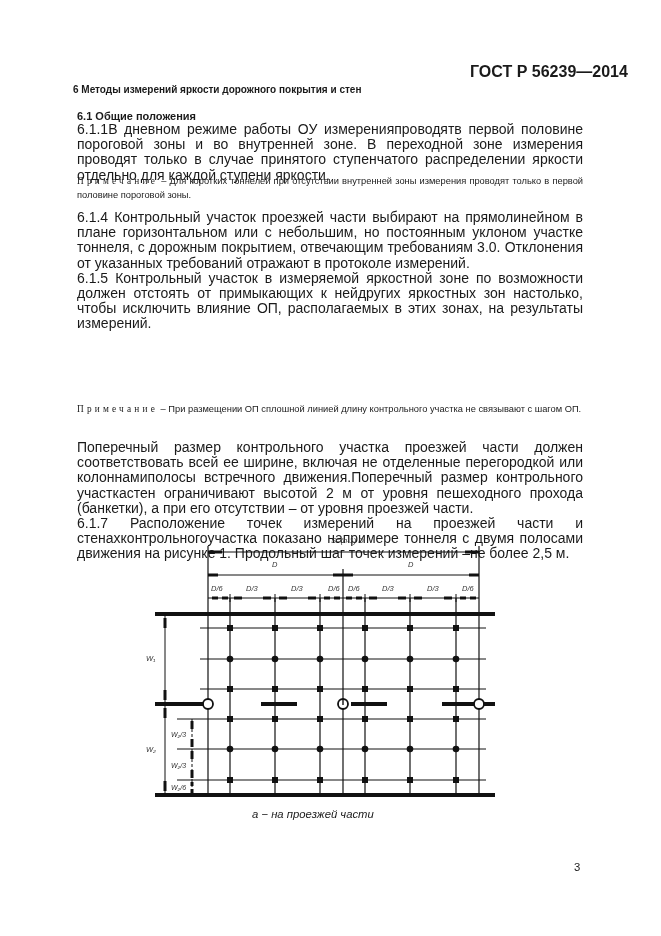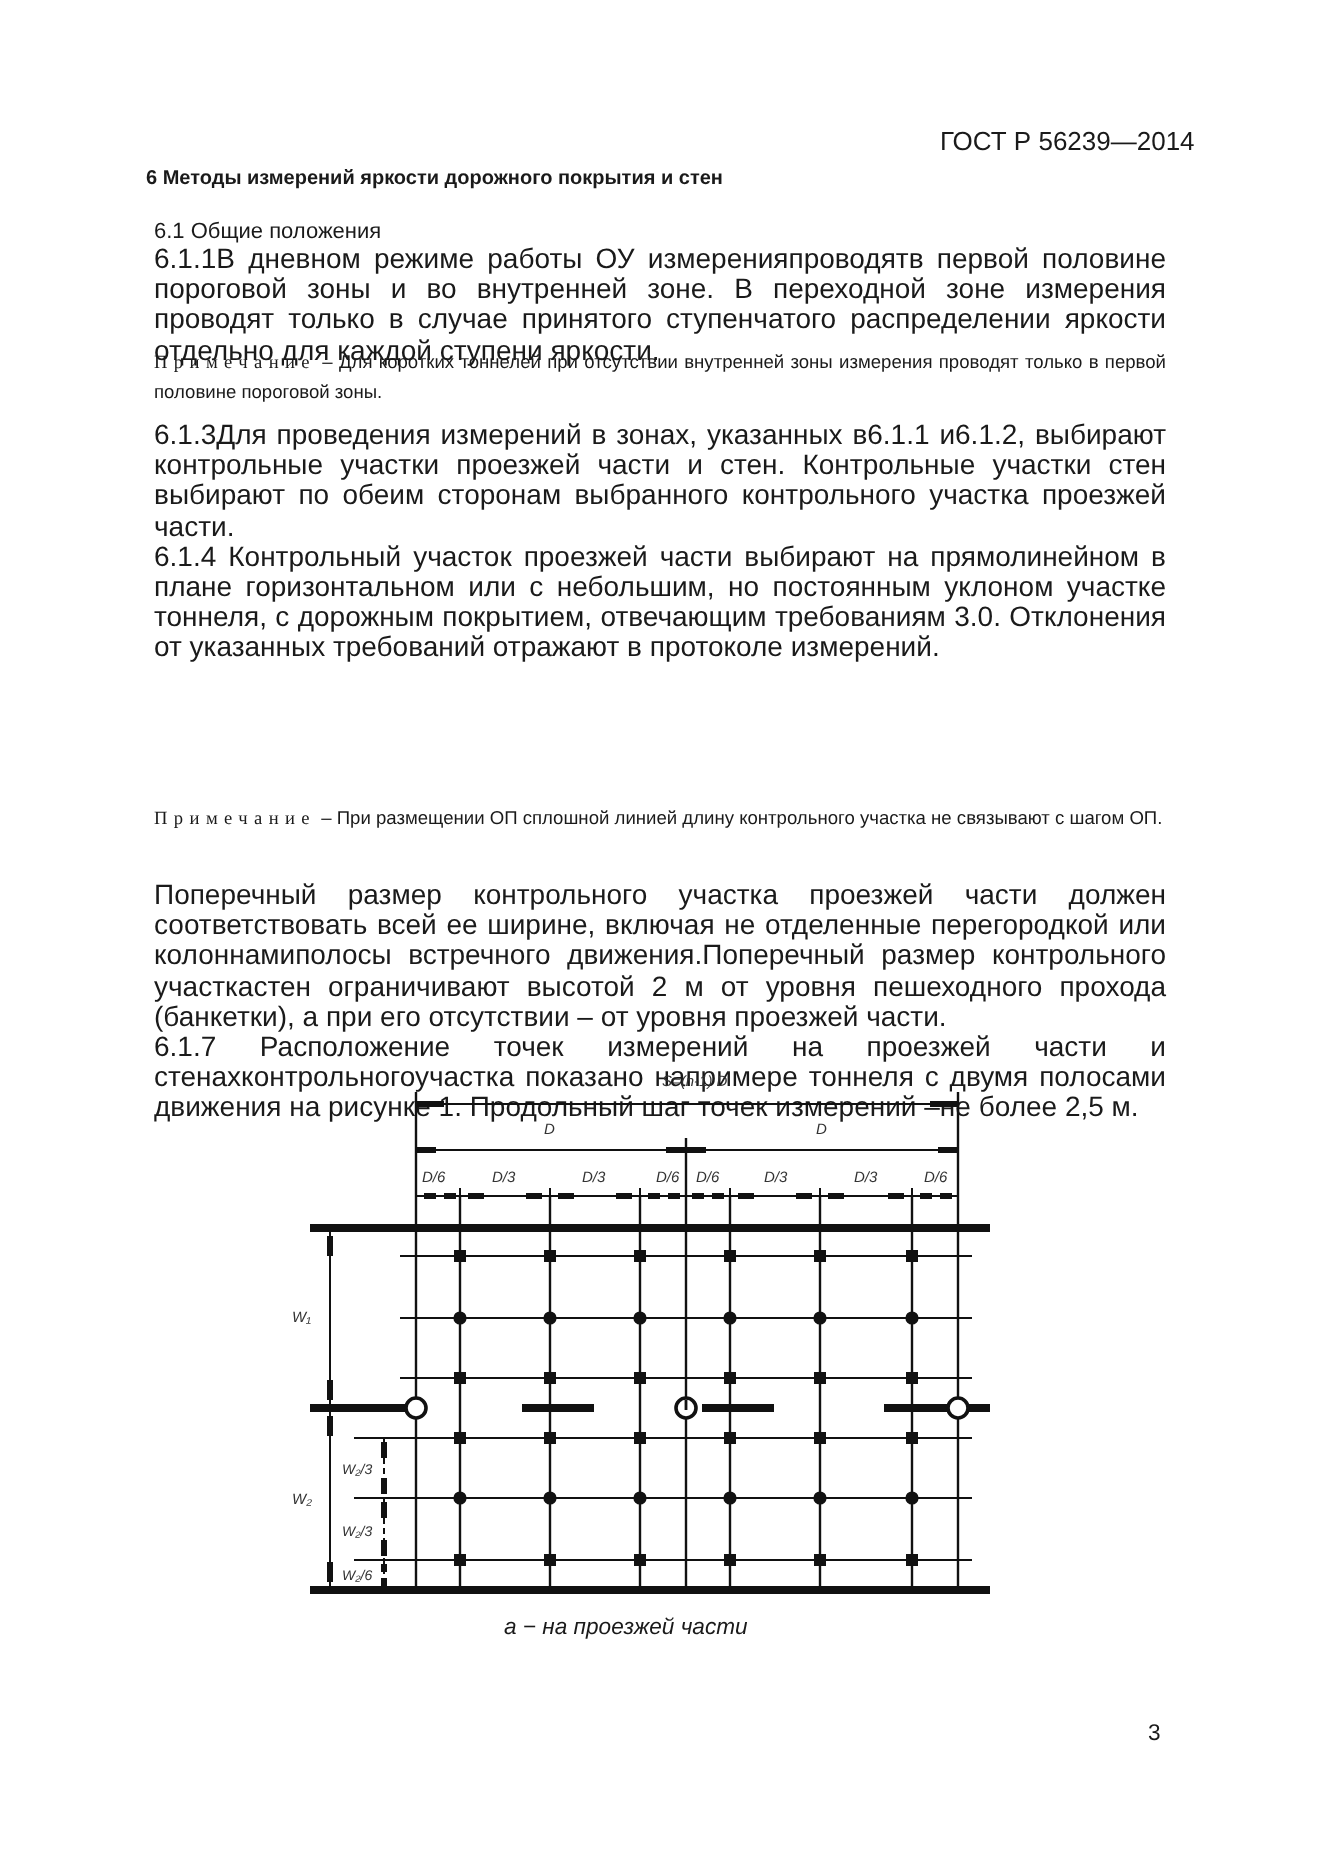--- a/index.html
+++ b/index.html
@@ -1,21 +1,21 @@
 <!DOCTYPE html>
 <html><head>
 <meta charset="utf-8">
 <style>
   html, body { margin: 0; padding: 0; background: #ffffff; }
   body { width: 661px; height: 936px; position: relative; overflow: hidden;
          font-family: "Liberation Sans", sans-serif; color: #1a1a1a; }
   .abs { position: absolute; }
-  .gost { left: 470px; top: 63px; font-size: 13px; font-weight: normal; white-space: nowrap; }
+  .gost { left: 470px; top: 63px; font-size: 16px; font-weight: bold; white-space: nowrap; }
   .h1 { left: 73px; top: 84px; font-size: 10px; font-weight: bold; white-space: nowrap; }
-  .h2 { left: 77px; top: 110px; font-size: 11px; font-weight: normal; white-space: nowrap; text-align: right; }
+  .h2 { left: 77px; top: 110px; font-size: 11px; font-weight: bold; white-space: nowrap; text-align: right; }
   .para { left: 61px; width: 522px; font-size: 14px; line-height: 15.2px; text-align: justify; }
   .para .ind { padding-left: 16px; }
   .note { left: 61px; width: 522px; font-size: 9.3px; line-height: 14px; text-align: justify; }
   .note .spaced { letter-spacing: 3.2px; font-family: Liberation Serif, serif; }
   .caption { left: 252px; top: 808px; font-size: 11.3px; white-space: nowrap; font-style: italic; }
   .pageno { left: 574px; top: 861px; font-size: 11.3px; }
   svg text { font-family: "Liberation Sans", sans-serif; font-style: italic; fill: #333; }
 </style>
 </head>
 <body>
@@ -28,22 +28,22 @@
   <div class="ind">6.1.1В дневном режиме работы ОУ измеренияпроводятв первой половине пороговой зоны и во внутренней зоне. В переходной зоне измерения проводят только в случае принятого ступенчатого распределении яркости отдельно для каждой ступени яркости.</div>
 </div>
 
 <div class="abs note" style="top:174px;">
   <div class="ind" style="padding-left:16px;">
     <span class="spaced">Примечание</span><span> – Для коротких тоннелей при отсутствии внутренней зоны измерения проводят только в первой половине пороговой зоны.</span>
   </div>
 </div>
 
 <div class="abs para" style="top:210px;">
-  <div class="ind">6.1.3Для проведения измерений в зонах, указанных в6.1.1 и6.1.2, выбирают контрольные участки проезжей части и стен. Контрольные участки стен выбирают по обеим сторонам выбранного контрольного участка проезжей части.</div>
   <div class="ind">6.1.4 Контрольный участок проезжей части выбирают на прямолинейном в плане горизонтальном или с небольшим, но постоянным уклоном участке тоннеля, с дорожным покрытием, отвечающим требованиям 3.0. Отклонения от указанных требований отражают в протоколе измерений.</div>
+  <div class="ind">6.1.5 Контрольный участок в измеряемой яркостной зоне по возможности должен отстоять от примыкающих к нейдругих яркостных зон настолько, чтобы исключить влияние ОП, располагаемых в этих зонах, на результаты измерений.</div>
 </div>
 
 <div class="abs note" style="top:402px;">
   <div style="padding-left:16px;">
     <span class="spaced">Примечание</span><span> – При размещении ОП сплошной линией длину контрольного участка не связывают с шагом ОП.</span>
   </div>
 </div>
 
 <div class="abs para" style="top:440px;">
   <div class="ind">Поперечный размер контрольного участка проезжей части должен соответствовать всей ее ширине, включая не отделенные перегородкой или колоннамиполосы встречного движения.Поперечный размер контрольного участкастен ограничивают высотой 2 м от уровня пешеходного прохода (банкетки), а при его отсутствии – от уровня проезжей части.</div>

